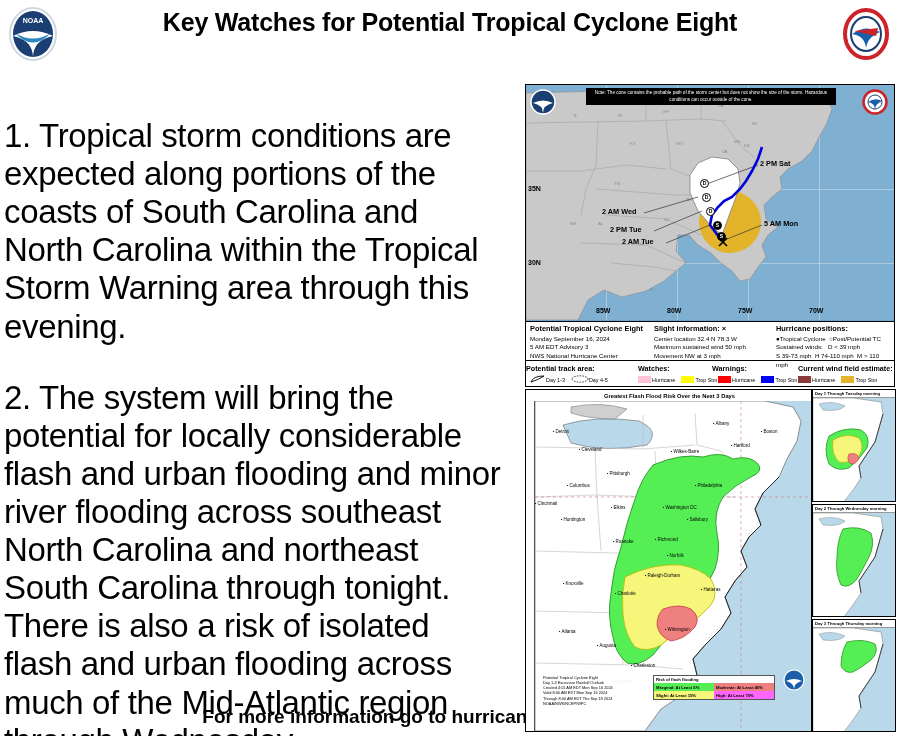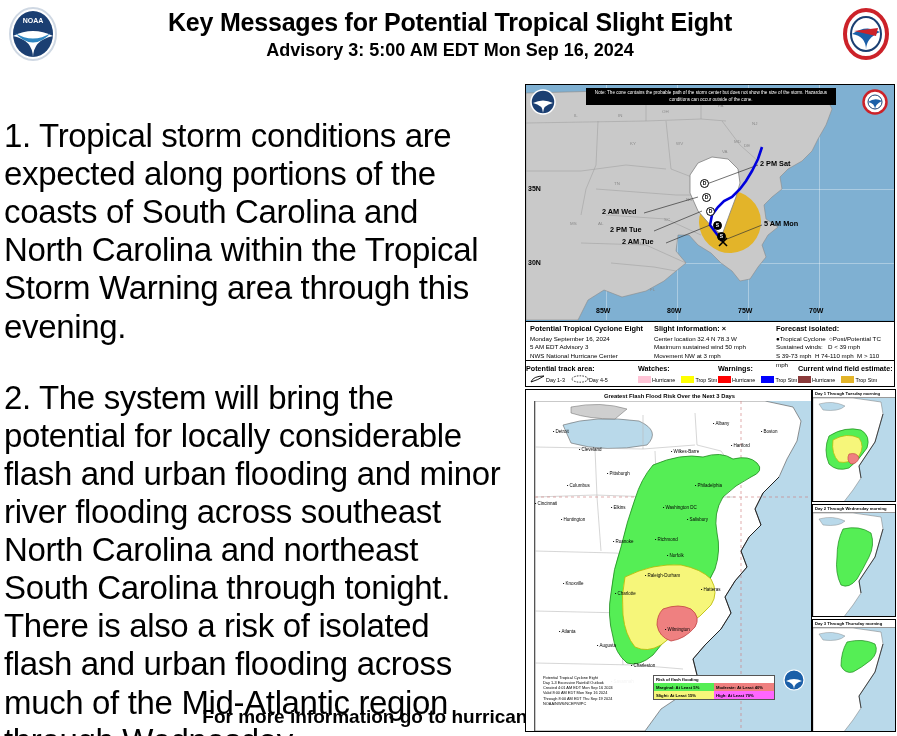--- a/index.html
+++ b/index.html
@@ -86,22 +86,21 @@
     <text x="28" y="17" font-size="7" fill="#ffffff" text-anchor="middle" font-family="Liberation Sans, sans-serif" font-weight="bold">NOAA</text>
   </svg>
 
   <svg class="logo-nws" viewBox="0 0 52 56">
     <ellipse cx="26" cy="28" rx="21" ry="24" fill="#ffffff" stroke="#cc2229" stroke-width="4"></ellipse>
     <ellipse cx="26" cy="28" rx="15" ry="17" fill="#ffffff" stroke="#1b3f72" stroke-width="2"></ellipse>
     <path d="M12 28 Q26 18 40 26 Q26 32 26 44 Q26 30 12 28 Z" fill="#1b5fa8"></path>
     <path d="M14 25 L38 22 L36 30 Z" fill="#cc2229"></path>
   </svg>
 
-  <div id="title">Key Messages for Potential Tropical Slight Eight</div>
-  <div id="subtitle">Advisory 3: 5:00 AM EDT Mon Sep 16, 2024</div>
+  <div id="title">Key Watches for Potential Tropical Cyclone Eight</div>
 </div>
 
 <div id="messages">
   <p class="msg">1. Tropical storm conditions are expected along portions of the coasts of South Carolina and North Carolina within the Tropical Storm Warning area through this evening.</p>
   <p class="msg">2. The system will bring the potential for locally considerable flash and urban flooding and minor river flooding across southeast North Carolina and northeast South Carolina through tonight.  There is also a risk of isolated flash and urban flooding across much of the Mid-Atlantic region through Wednesday.</p>
 </div>
 
 <div id="footer">For more information go to hurricanes.gov</div>
 
 <div id="cone">
@@ -222,21 +221,21 @@
     <div class="ci-col" style="left:128px;width:118px">
       <div class="ci-h">
         <span>Slight information:</span>
         <span>×</span>
       </div>
       <div>Center location 32.4 N 78.3 W</div>
       <div>Maximum sustained wind 50 mph</div>
       <div>Movement NW at 3 mph</div>
     </div>
     <div class="ci-col" style="left:250px;width:116px">
-      <div class="ci-h">Forecast isolated:</div>
+      <div class="ci-h">Hurricane positions:</div>
       <div>
         <span>●</span><span>Tropical Cyclone</span>
         &nbsp;<span>○</span><span>Post/Potential TC</span>
       </div>
       <div>
         <span>Sustained winds:</span>
         &nbsp;&nbsp;<span>D &lt; 39 mph</span>
       </div>
       <div>
         <span>S 39-73 mph</span>
@@ -258,21 +257,21 @@
           <ellipse cx="9" cy="4" rx="8" ry="3.2" fill="none" stroke="#000" stroke-width="0.8" stroke-dasharray="1.5 1.2"></ellipse>
         </svg><span class="swlab">Day 4-5</span>
       </div>
 
       <div class="lg" style="left:112px;top:3px">Watches:</div>
       <div class="lg" style="left:112px;top:14px;font-weight:normal">
         <span class="sw" style="background:#ffc4d6"></span><span class="swlab">Hurricane</span>
         <span class="sw" style="background:#ffff00"></span><span class="swlab">Trop Stm</span>
       </div>
 
-      <div class="lg" style="left:192px;top:3px">Warnings:</div>
+      <div class="lg" style="left:186px;top:3px">Warnings:</div>
       <div class="lg" style="left:192px;top:14px;font-weight:normal">
         <span class="sw" style="background:#ff0000"></span><span class="swlab">Hurricane</span>
         <span class="sw" style="background:#0000ff"></span><span class="swlab">Trop Stm</span>
       </div>
 
       <div class="lg" style="left:272px;top:3px">Current wind field estimate:</div>
       <div class="lg" style="left:272px;top:14px;font-weight:normal">
         <span class="sw" style="background:#8b3a3a"></span><span class="swlab">Hurricane</span>
         <span class="sw" style="background:#e3b429"></span><span class="swlab">Trop Stm</span>
       </div>

